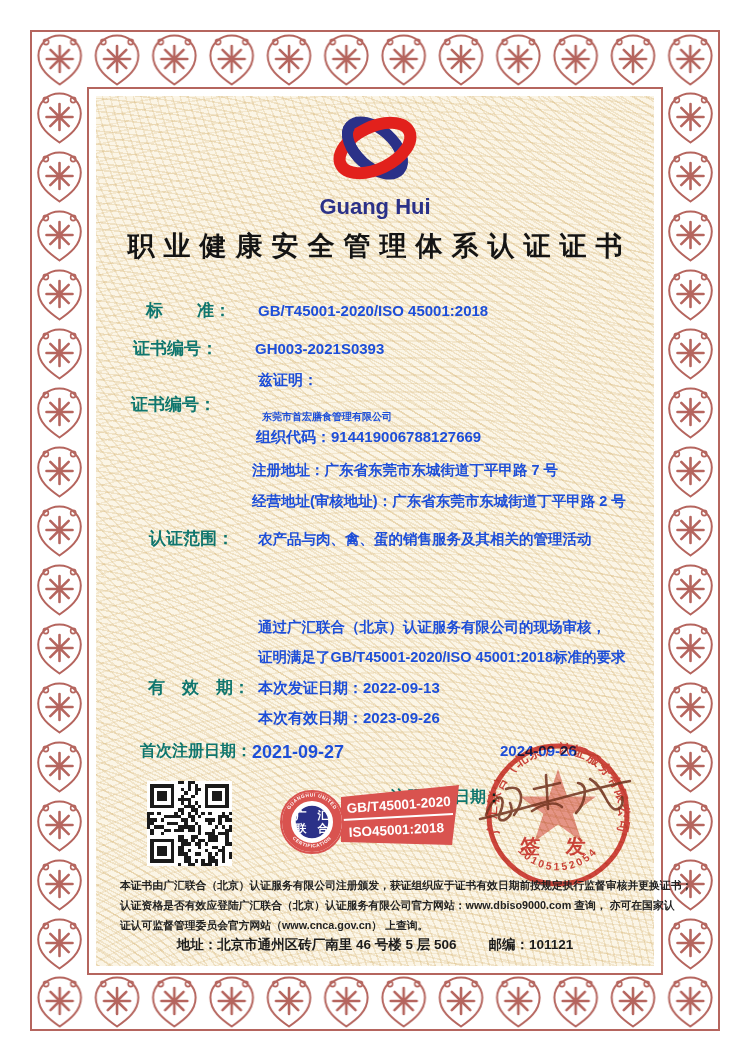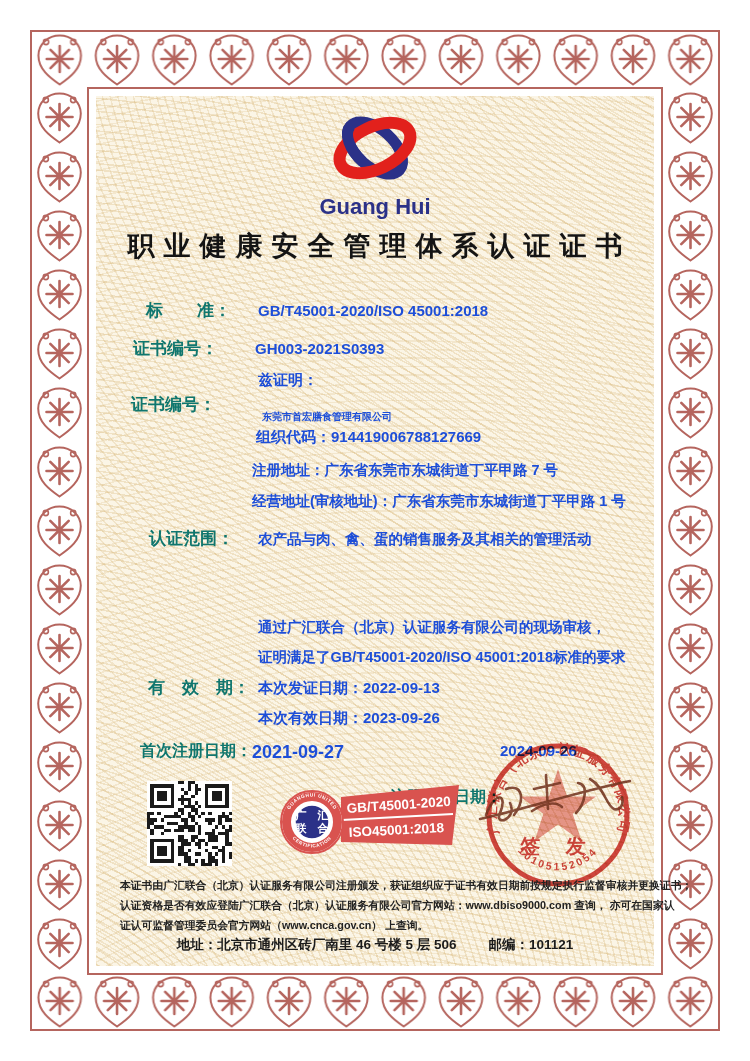--- a/index.html
+++ b/index.html
@@ -154,21 +154,21 @@
 <div class="lbl" style="left:133px;top:337px;">证书编号：</div>
 <div class="val" style="left:255px;top:340px;font-size:15px;">GH003-2021S0393</div>
 
 <div class="val" style="left:258px;top:371px;font-size:15px;">兹证明：</div>
 
 <div class="lbl" style="left:131px;top:393px;">证书编号：</div>
 <div class="val" style="left:262px;top:378px;font-size:10px;margin-top:32px;">东莞市首宏膳食管理有限公司</div>
 
 <div class="val" style="left:256px;top:428px;font-size:15px;">组织代码：914419006788127669</div>
 <div class="val" style="left:252px;top:461px;">注册地址：广东省东莞市东城街道丁平甲路 7 号</div>
-<div class="val" style="left:252px;top:492px;">经营地址(审核地址)：广东省东莞市东城街道丁平甲路 1 号</div>
+<div class="val" style="left:252px;top:492px;">经营地址(审核地址)：广东省东莞市东城街道丁平甲路 2 号</div>
 
 <div class="lbl" style="left:149px;top:527px;">认证范围：</div>
 <div class="val" style="left:258px;top:530px;">农产品与肉、禽、蛋的销售服务及其相关的管理活动</div>
 
 <div class="val" style="left:258px;top:618px;">通过广汇联合（北京）认证服务有限公司的现场审核，</div>
 <div class="val" style="left:258px;top:648px;">证明满足了GB/T45001-2020/ISO 45001:2018标准的要求</div>
 
 <div class="lbl" style="left:148px;top:676px;">有　效　期：</div>
 <div class="val" style="left:258px;top:679px;font-size:15px;">本次发证日期：2022-09-13</div>
 <div class="val" style="left:258px;top:709px;font-size:15px;">本次有效日期：2023-09-26</div>

